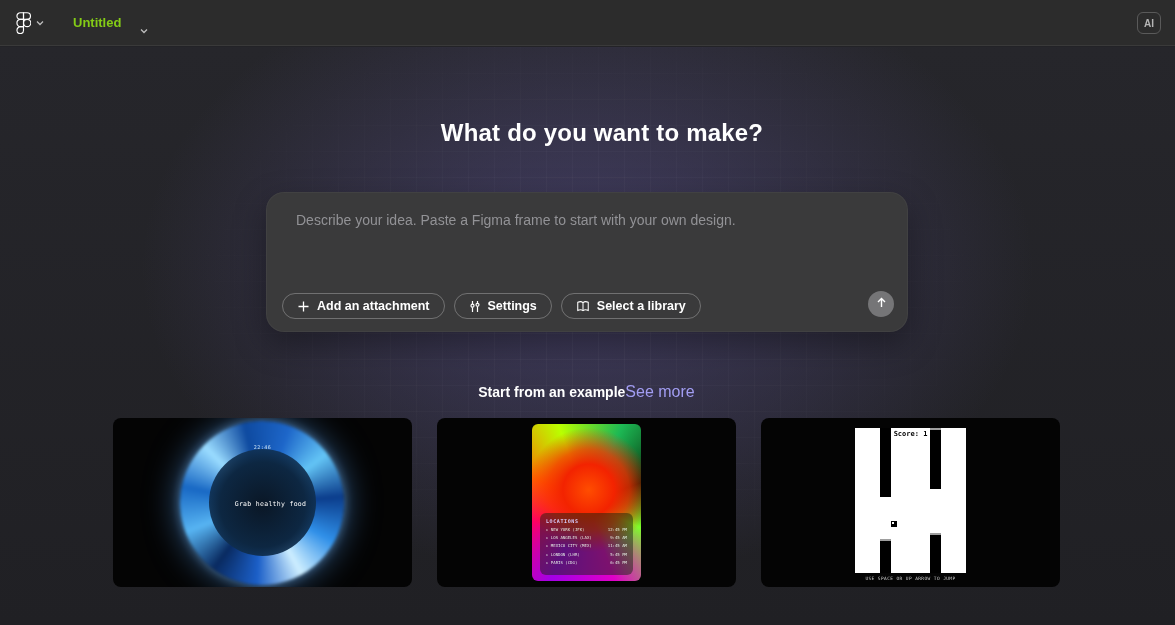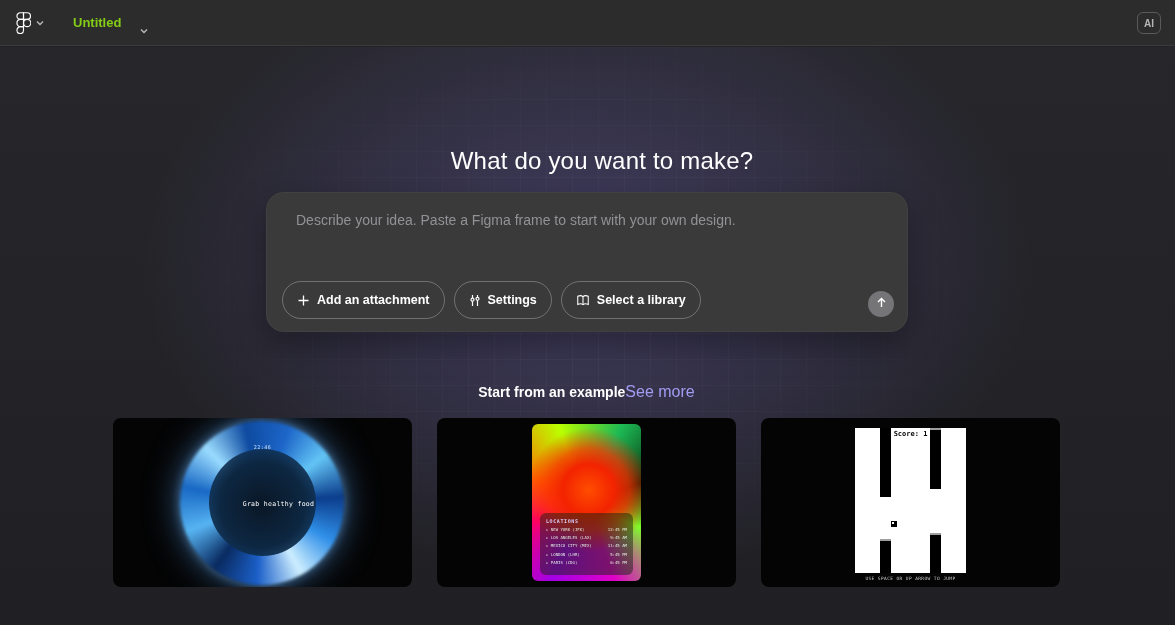--- a/index.html
+++ b/index.html
@@ -27,34 +27,34 @@
       linear-gradient(#26262b, #202024); }
   .main::before { content:""; position:absolute; inset:0;
     background-image:
       linear-gradient(rgba(255,255,255,0.05) 1px, transparent 1px),
       linear-gradient(90deg, rgba(255,255,255,0.05) 1px, transparent 1px);
     background-size:26px 26px;
     -webkit-mask-image:radial-gradient(ellipse 560px 400px at 50% 42%, rgba(0,0,0,0.8), transparent 78%);
     mask-image:radial-gradient(ellipse 560px 400px at 50% 42%, rgba(0,0,0,0.8), transparent 78%);
     pointer-events:none; }
 
-  .hero-heading { position:absolute; top:100px; left:0; width:100%;
-    text-align:center; color:#ffffff; font-size:24px; font-weight:400;
+  .hero-heading { position:absolute; top:72px; left:0; width:100%;
+    text-align:center; color:#ffffff; font-size:24px; font-weight:700;
     letter-spacing:0.2px;padding-left:29px; }
 
   
   .prompt-box { position:absolute; top:145px; left:266px; width:642px; height:140px;
     background:#3a3a3b; border-radius:18px; box-shadow:0 12px 32px rgba(0,0,0,0.35),
     0 0 0 1px rgba(255,255,255,0.04) inset; }
   .prompt-input { position:absolute; top:20px; left:30px; width:582px; height:58px;
     background:transparent; border:none; outline:none; resize:none;
     color:#e8e8e8; font-size:14px; font-family:"Liberation Sans", sans-serif; }
   .prompt-input::placeholder { color:#929296; }
   .pill-row { position:absolute; left:16px; bottom:13px; display:flex; gap:9px; }
-  .pill { display:flex; align-items:center; gap:7px; height:38px; padding:4px 14px;
+  .pill { display:flex; align-items:center; gap:7px; height:26px; padding:4px 14px;
     border:1px solid rgba(255,255,255,0.28); border-radius:999px; background:transparent;
     color:#ffffff; font-size:12.5px; font-weight:700; cursor:pointer;
     font-family:"Liberation Sans", sans-serif; }
   .pill svg { display:block; }
   .submit-btn { position:absolute; right:14px; bottom:15px; width:26px; height:26px;
     border-radius:50%; background:#757577; border:none; display:flex;
     align-items:center; justify-content:center; cursor:pointer; }
 
   
   .examples-header { position:absolute; top:336px; left:113px; width:947px;
@@ -73,21 +73,21 @@
       #1d66c9, #63c4f5, #0b3d8c, #2f8fe8, #cdeeff, #1b5fc8,
       #092a60, #57b4f2, #1868c4, #9adcff, #0e4aa0, #1d66c9);
     filter:blur(1.5px);
     box-shadow:0 0 34px rgba(90,170,255,0.55), 0 0 10px rgba(140,200,255,0.5); }
   .orb-inner { position:absolute; left:96px; top:31px; width:107px; height:107px;
     border-radius:50%;
     background:radial-gradient(circle at 50% 52%, #0a1726 0%, #0d2742 55%, rgba(22,70,120,0.75) 100%); }
   .orb-time { position:absolute; top:26px; left:0; width:299px; text-align:center;
     color:#cfe4f5; font-size:5px; letter-spacing:0.5px;
     font-family:"DejaVu Sans Mono", monospace; }
-  .orb-message { position:absolute; top:82px; left:16px; width:299px; text-align:center;
+  .orb-message { position:absolute; top:82px; left:8px; width:299px; text-align:center;
     color:#ffffff; font-size:6.5px; letter-spacing:0.3px;
     font-family:"DejaVu Sans Mono", monospace; }
 
   
   .phone { position:absolute; left:95px; top:6px; width:109px; height:157px;
     border-radius:6px; overflow:hidden;
     background:
       radial-gradient(circle at 52% 42%, #ff4d00 0%, #f32300 24%, rgba(250,45,0,0.75) 38%, rgba(250,45,0,0) 58%),
       conic-gradient(from 205deg at 50% 50%,
         #a400e6, #ff0062, #ff6a00, #baff00, #1db954, #052005,

